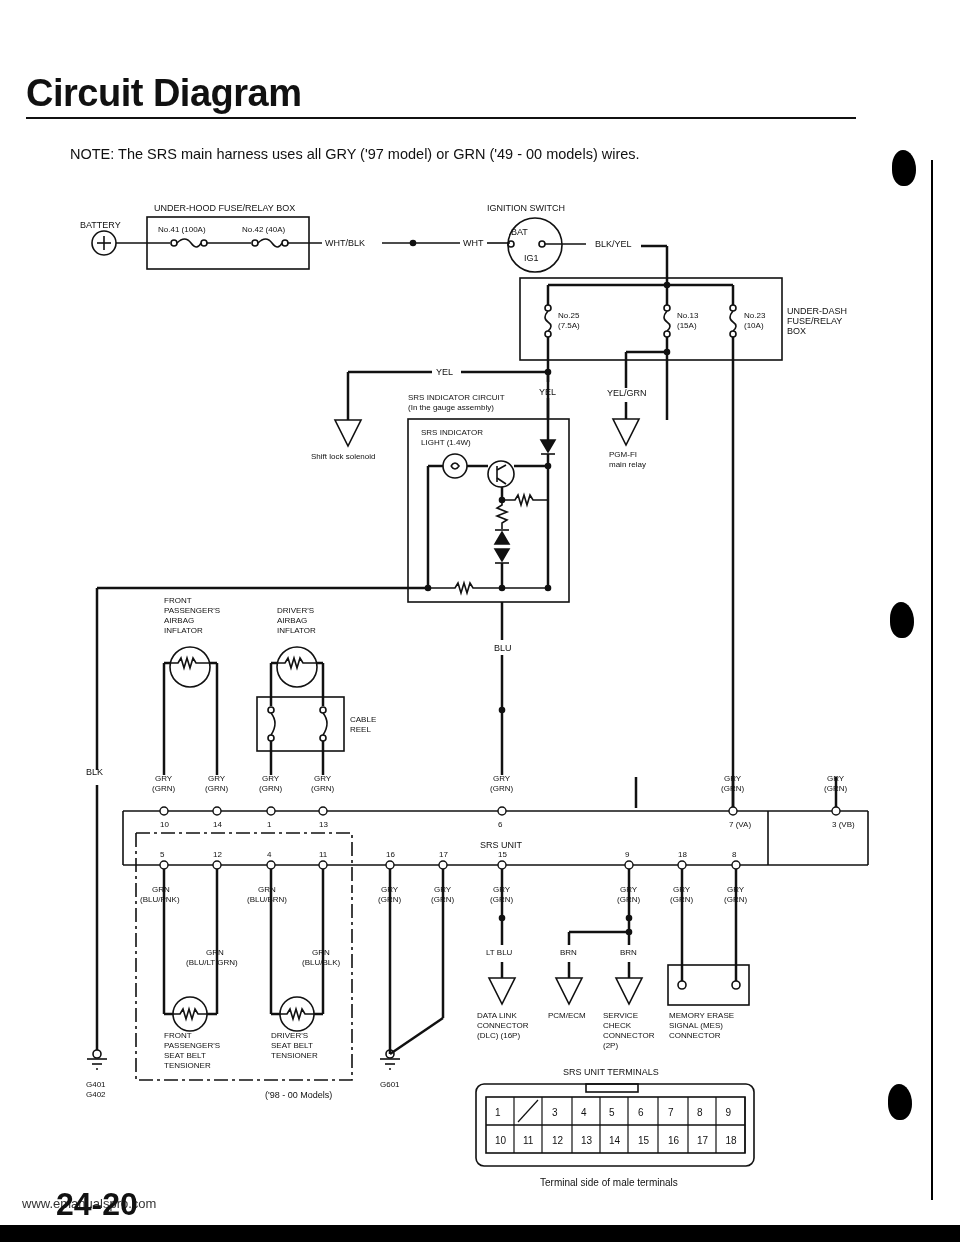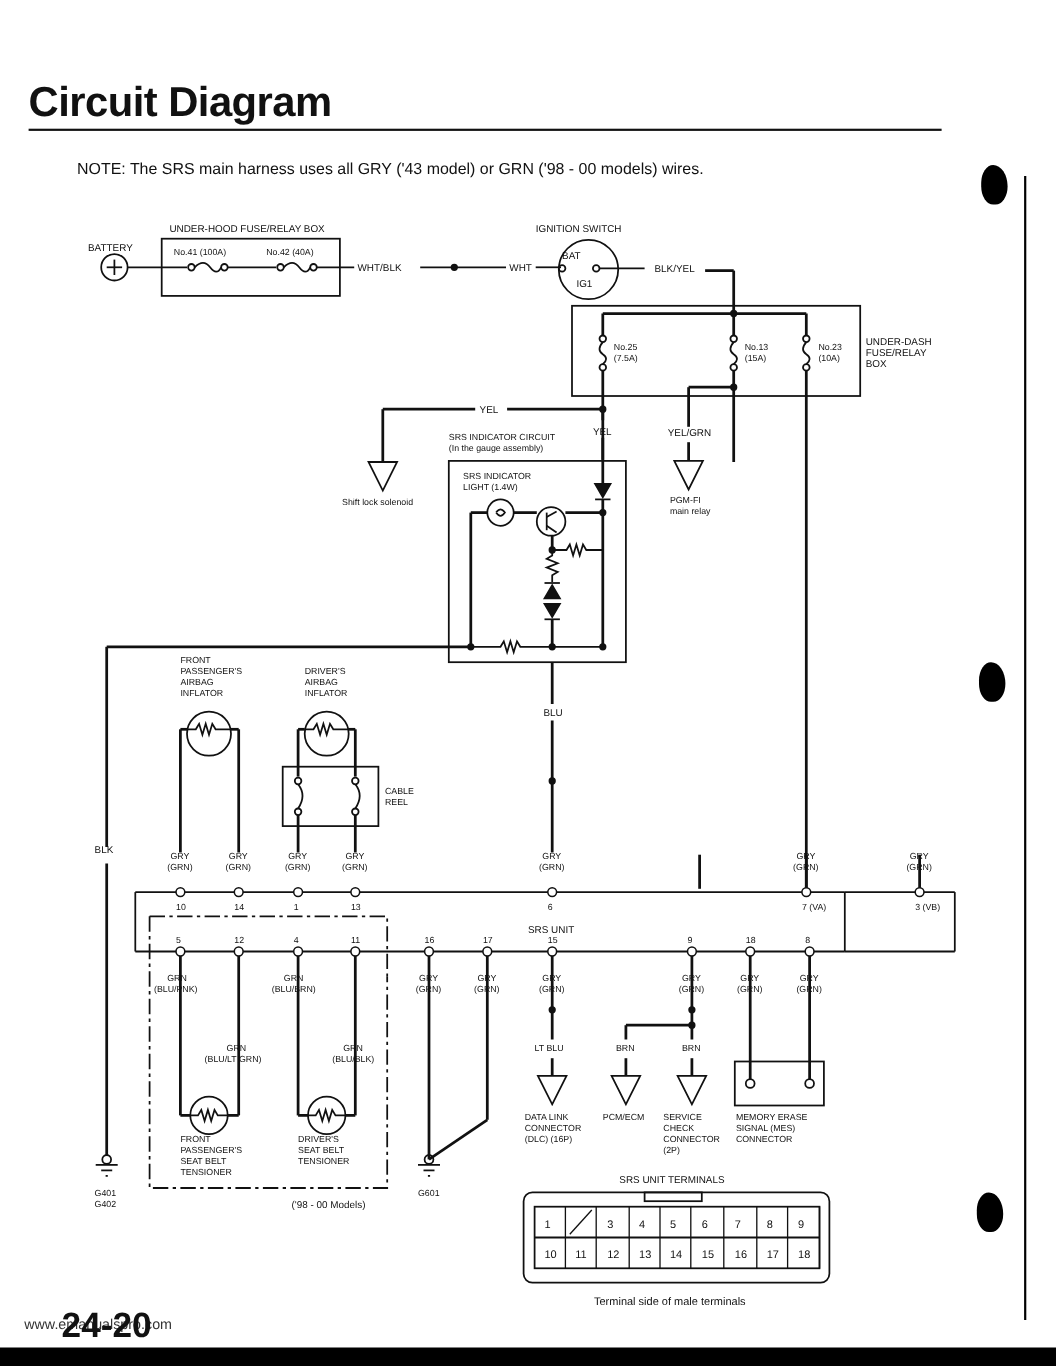--- a/index.html
+++ b/index.html
@@ -16,21 +16,21 @@
   .page-num { position:absolute; left:56px; top:1186px; font-size:32px; font-weight:bold; }
   .bottom-bar { position:absolute; left:0; top:1225px; width:960px; height:17px; background:#000; }
   .binder { position:absolute; width:24px; height:36px; background:#000; border-radius:50% 60% 50% 50%; }
   .edge-line { position:absolute; left:931px; width:2px; background:#000; }
 </style>
 </head>
 <body>
 
 <div class="title">Circuit Diagram</div>
 <div class="title-rule"></div>
-<div class="note">NOTE: The SRS main harness uses all GRY ('43 model) or GRN ('98 - 00 models) wires.</div>
+<div class="note">NOTE: The SRS main harness uses all GRY ('97 model) or GRN ('49 - 00 models) wires.</div>
 
 <svg id="diagram" width="960" height="1242" viewBox="0 0 960 1242" xmlns="http://www.w3.org/2000/svg">
   <g fill="none" stroke="#111" stroke-width="1.6">
 
     <g>
       <circle cx="104" cy="243" r="12"></circle>
       <line x1="97" y1="243" x2="111" y2="243"></line>
       <line x1="104" y1="236" x2="104" y2="250"></line>
     </g>
     <rect x="147" y="217" width="162" height="52"></rect>

